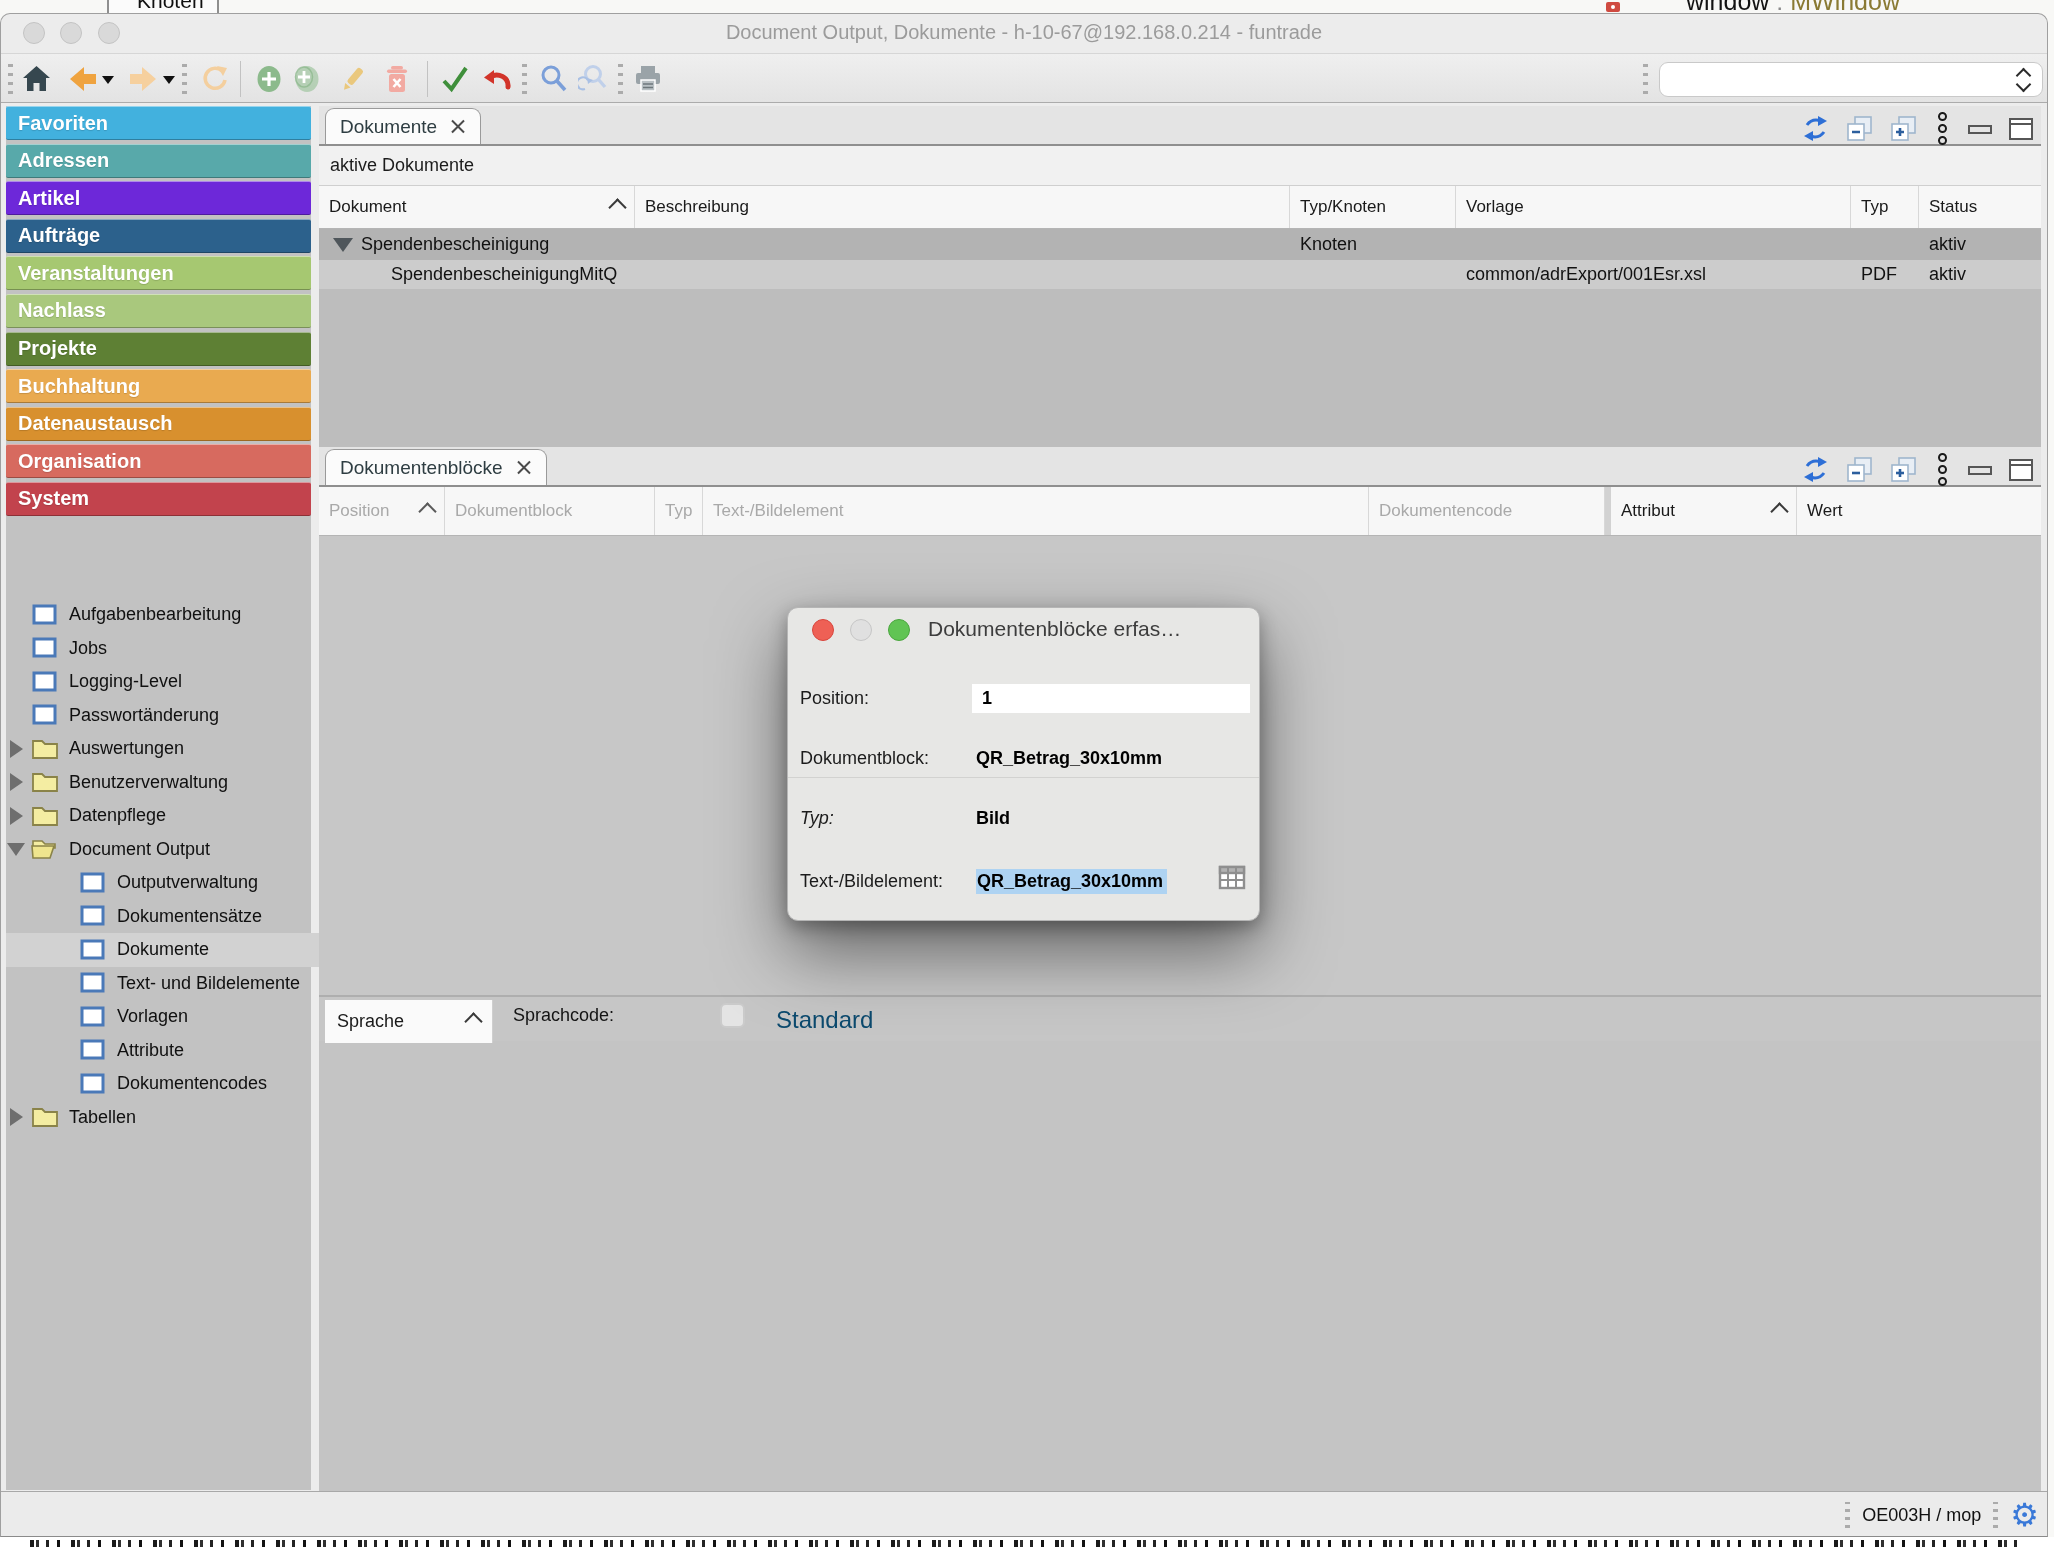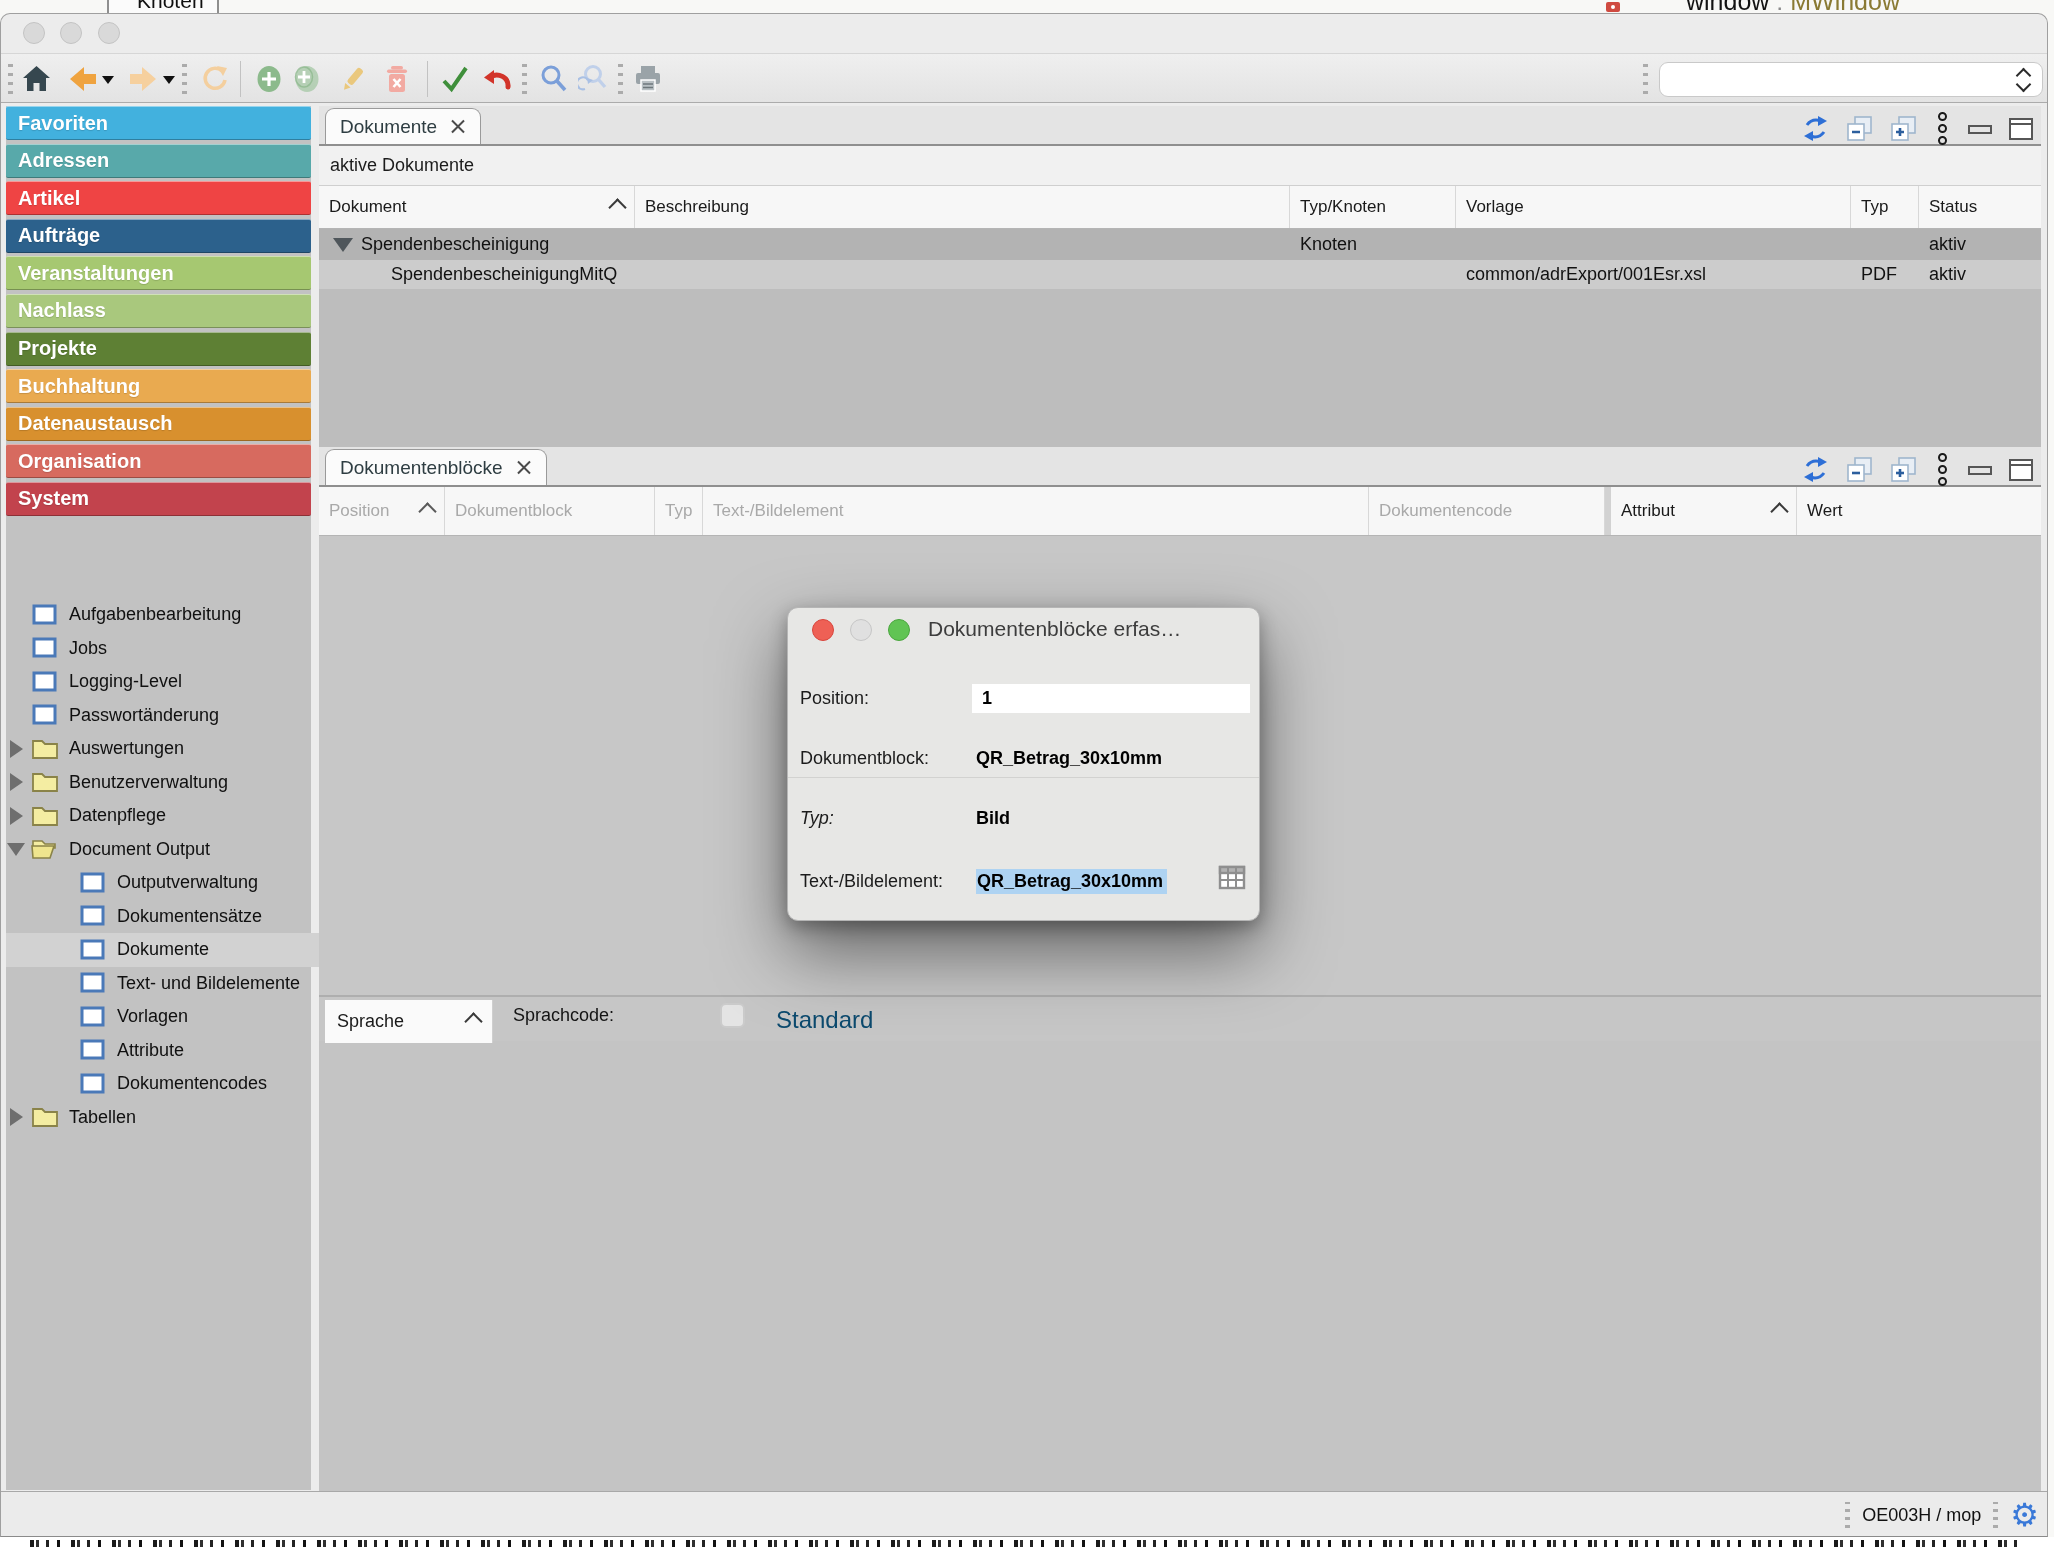--- a/index.html
+++ b/index.html
@@ -156,20 +156,21 @@
       <div class="noise"></div>
     </div>
   <div class="bg-left-noise"></div>
 
   <div id="win">
 
     <div class="titlebar">
       <div class="light l1"></div>
       <div class="light l2"></div>
       <div class="light l3"></div>
+      <div class="win-title">Document Output, Dokumente - h-10-67@192.168.0.214 - funtrade</div>
     </div>
 
     <div class="toolbar">
       <div class="tb dots" style="left:7px"></div>
       <svg class="tb" style="left:20px" width="31" height="30" viewBox="0 0 31 30">
           <path d="M15.5 2 L29 14 H25 V27 H18.5 V19 H12.5 V27 H6 V14 H2 Z" fill="#36474f"></path>
         </svg>
       <svg class="tb" style="left:66px" width="31" height="30" viewBox="0 0 31 30">
           <path d="M17 3 L3 15 L17 27 V20 H29 V10 H17 Z" fill="#efa33f"></path>
         </svg>
@@ -242,21 +243,21 @@
       </div>
     </div>
 
     <div class="sidebar">
       <div class="sb-btn" style="background:#42b1de">
           <span>Favoriten</span>
         </div>
       <div class="sb-btn" style="background:#58a9aa">
           <span>Adressen</span>
         </div>
-      <div class="sb-btn" style="background:#ef4444">
+      <div class="sb-btn" style="background:#6d28d9">
           <span>Artikel</span>
         </div>
       <div class="sb-btn" style="background:#2c618c">
           <span>Aufträge</span>
         </div>
       <div class="sb-btn" style="background:#a6c871">
           <span>Veranstaltungen</span>
         </div>
       <div class="sb-btn" style="background:#a9c87d">
           <span>Nachlass</span>

